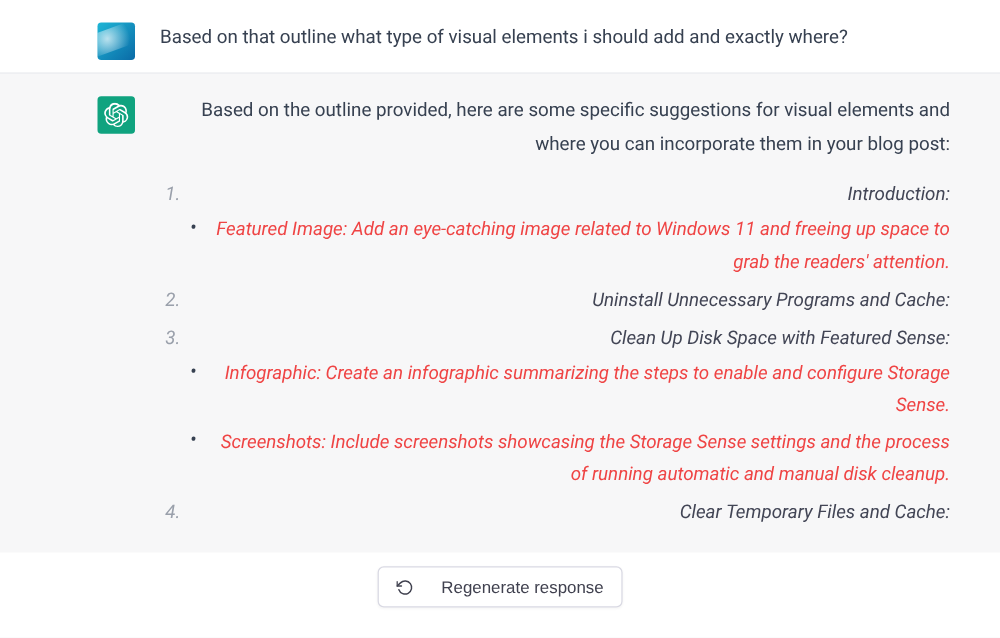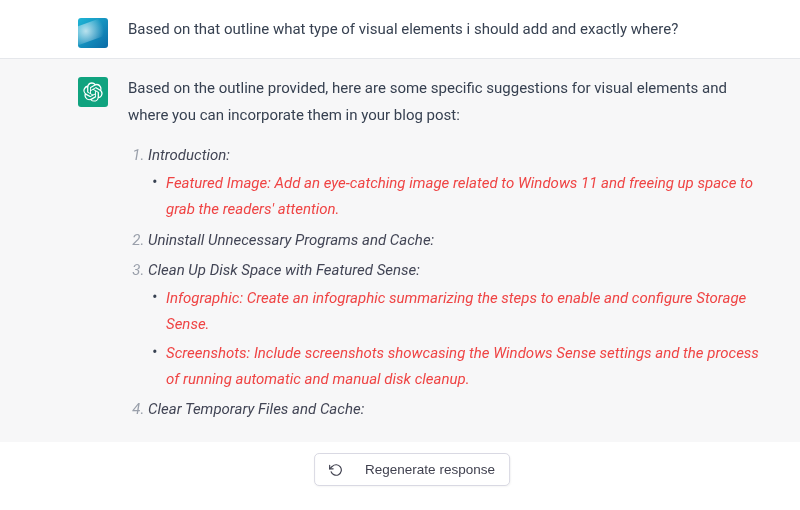--- a/index.html
+++ b/index.html
@@ -47,20 +47,21 @@
   }
   .avatar.assistant-avatar { background: #10a37f; }
   .avatar.assistant-avatar svg { width: 20px; height: 20px; }
   .msg-content {
     margin-left: 50px;
     padding-right: 20px;
     font-size: 15px;
     line-height: 1.75;
     color: #374151;
     max-width: 660px;
+    text-align: right;
   }
   .user-row .msg-content { color: #374151; }
   ol.main-list {
     list-style: decimal;
     margin-top: 14px;
     padding-left: 20px;
   }
   ol.main-list > li {
     margin-bottom: 4px;
     color: #424555;
@@ -94,21 +95,20 @@
     border: 1px solid #d9d9e3;
     border-radius: 5px;
     padding: 8px 14px;
     font-size: 13.5px;
     color: #40414f;
     display: flex;
     align-items: center;
     gap: 22px;
     box-shadow: 0 1px 2px rgba(0,0,0,.04);
     cursor: pointer;
-    margin-left: 12px;
   }
   .regen-btn svg { width: 14px; height: 14px; }
 </style>
 </head>
 <body>
 
 <div class="message-row user-row">
   <div class="avatar user-avatar"></div>
   <div class="msg-content">Based on that outline what type of visual elements i should add and exactly where?</div>
 </div>
@@ -128,21 +128,21 @@
           <li>Featured Image: Add an eye-catching image related to Windows 11 and freeing up space to grab the readers' attention.</li>
         </ul>
       </li>
       <li>
         <span>Uninstall Unnecessary Programs and Cache:</span>
       </li>
       <li>
         <span>Clean Up Disk Space with Featured Sense:</span>
         <ul class="sub-list">
           <li>Infographic: Create an infographic summarizing the steps to enable and configure Storage Sense.</li>
-          <li>Screenshots: Include screenshots showcasing the Windows Sense settings and the process of running automatic and manual disk cleanup.</li>
+          <li>Screenshots: Include screenshots showcasing the Storage Sense settings and the process of running automatic and manual disk cleanup.</li>
         </ul>
       </li>
       <li>
         <span>Clear Temporary Files and Cache:</span>
       </li>
     </ol>
   </div>
 </div>
 
 <button class="regen-btn">

